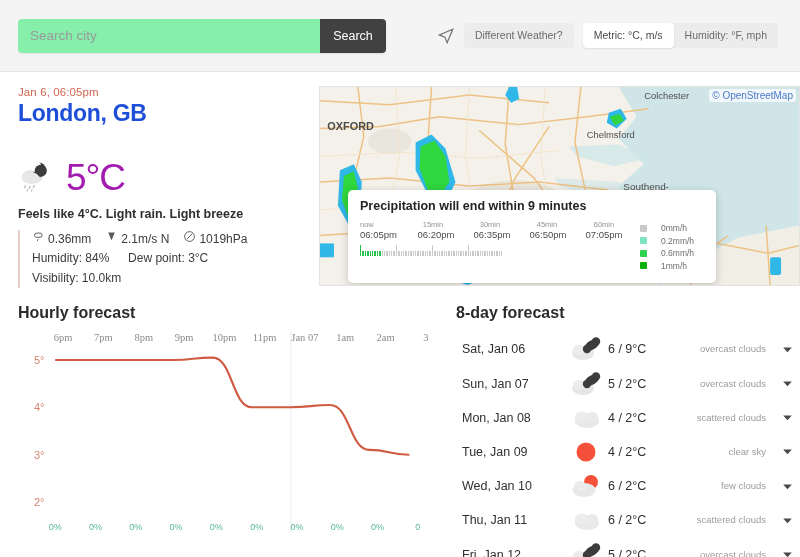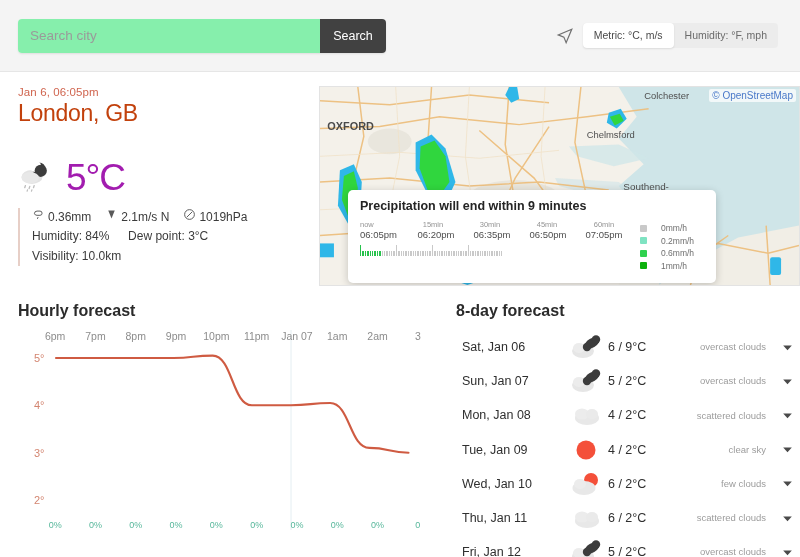--- a/index.html
+++ b/index.html
@@ -78,21 +78,21 @@
     background: #ffffff;
     border-radius: 4px;
     color: #4a4a4a;
     box-shadow: 0 1px 2px rgba(0,0,0,.10);
   }
 
   
   .upper { display: flex; padding: 14px 0 0 0; }
   .current { width: 318px; padding-left: 18px; }
   .cur-date { font-size: 11.5px; color: #d0654f; margin-bottom: 2px; letter-spacing:.1px;}
-  .cur-city { font-size: 23px; font-weight: normal; color: #c2410c; letter-spacing:-.3px; }
+  .cur-city { font-size: 23px; font-weight: bold; color: #1d4ed8; letter-spacing:-.3px; }
   .cur-main {
     display: flex; align-items: center;
     margin-top: 30px; gap: 6px;
   }
   .cur-icon { width: 42px; height: 38px; flex: none; }
   .cur-temp { font-size: 37px; color: #a21caf; font-weight: 400; letter-spacing:-1px;}
   .cur-desc {
     font-size: 12.5px; font-weight: bold; color: #2f2f2f;
     margin-top: 8px;
   }
@@ -158,21 +158,21 @@
   .lg-sw { width: 7px; height: 7px; border-radius: 1px; }
   .lg-tx { font-size: 8.5px; color: #6e6e6e; }
 
   
   .lower { display: flex; margin-top: 16px; }
   .hourly { width: 450px; padding-left: 18px; }
   .sec-title { font-size: 16px; font-weight: bold; color: #2b2b2b; margin-bottom: 10px;}
   .chart-area { position: relative; width: 420px; height: 200px; }
   .chart-svg { width: 420px; height: 200px; display:block; }
   .x-labels {
-    display: flex; position: absolute; top: 0; left: 0; width: 420px;
+    display: flex; position: absolute; top: 0; left: 8px; width: 420px; font-family: Liberation Serif, serif;
   }
   .x-labels span { font-size: 10.5px; color: #8c8c8c; width: 42px; text-align:center; }
   .pct-labels {
     display: flex; position: absolute; bottom: 0px; left: 0; width: 420px;
   }
   .pct-labels span { font-size: 9px; color: #57b79b; width: 42px; text-align:center; }
 
   .daily { width: 350px; padding-left: 6px; }
   .day-row {
     display: flex; align-items: center;
@@ -196,20 +196,21 @@
   <div class="search-wrap">
     <input class="search-input" type="text" placeholder="Search city" style="">
     <button class="search-btn">Search</button>
   </div>
   <div class="topbar-right">
     <span>
       <svg class="geo-icon" viewBox="0 0 24 24" fill="none" stroke="currentColor" stroke-width="1.6">
         <path d="M21 3 L3 10.5 L10.5 13.5 L13.5 21 Z"></path>
       </svg>
     </span>
+    <span class="pill">Different Weather?</span>
     <span class="unit-group">
       <span class="pill active">Metric: °C, m/s</span>
       <span class="pill">Humidity: °F, mph</span>
     </span>
   </div>
 </div>
 
 <div class="upper">
 
   <div class="current">
@@ -229,20 +230,21 @@
             <rect x="13" y="32" width="1.5" height="4" rx=".7" transform="rotate(18 13 32)"></rect>
             <rect x="18" y="31" width="1.5" height="4" rx=".7" transform="rotate(18 18 31)"></rect>
             <rect x="10.5" y="36" width="1.3" height="3" rx=".6" transform="rotate(18 10.5 36)"></rect>
             <rect x="15.5" y="36" width="1.3" height="3" rx=".6" transform="rotate(18 15.5 36)"></rect>
           </g>
         </svg>
       </span>
       <span class="cur-temp">5°C</span>
     </div>
 
+    <div class="cur-desc">Feels like 4°C. Light rain. Light breeze</div>
 
     <div class="cur-stats">
       <div class="stat-row1">
         <span class="stat-item">
           <span>
             <svg class="mini-ic" viewBox="0 0 16 16" fill="none" stroke="currentColor" stroke-width="1.2">
               <path d="M3 7a3.2 3.2 0 0 1 3.2-3.2h3.6a2.6 2.6 0 0 1 0 5.2H6.2A3.2 3.2 0 0 1 3 7z"></path>
               <path d="M7.5 11.2 6.6 13.4"></path>
             </svg>
           </span>

